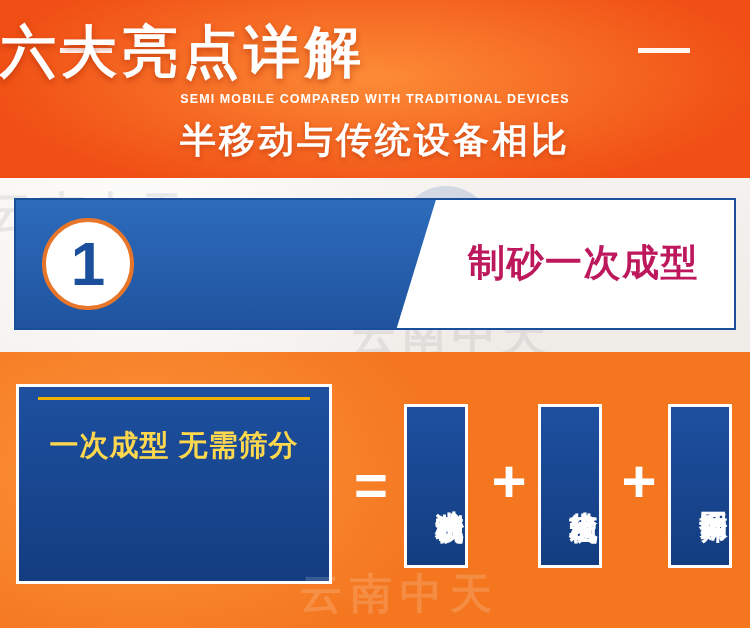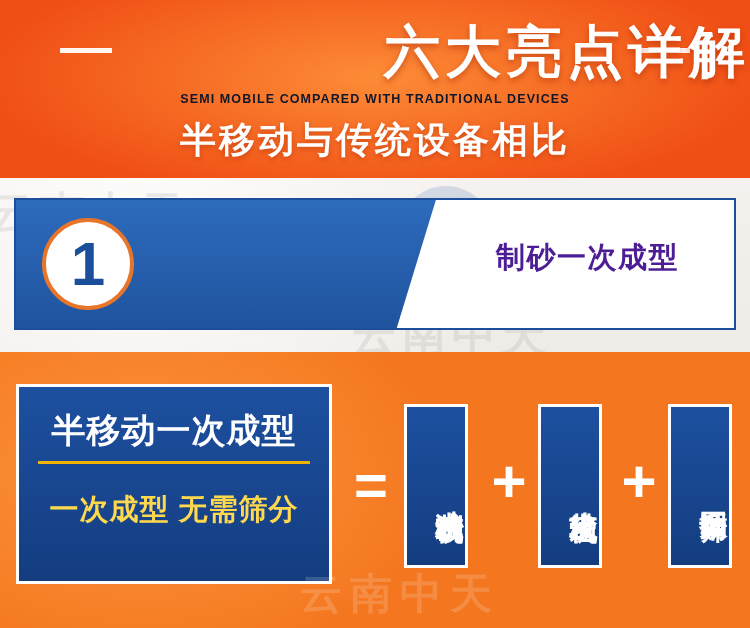--- a/index.html
+++ b/index.html
@@ -36,38 +36,38 @@
     height: 260px;
     transform: translateX(-50%);
     background: radial-gradient(ellipse at 50% 45%, rgba(255,150,60,0.85) 0%, rgba(240,78,20,0.0) 62%);
     pointer-events: none;
   }
   .header-title {
     position: absolute;
     left: 0;
     top: 22px;
     width: 750px;
-    text-align: right;
+    text-align: left;
     font-size: 56px;
     line-height: 60px;
     font-weight: bold;
     color: #ffffff;
     letter-spacing: 5px;
     text-shadow: 0 3px 6px rgba(150,30,0,0.45);
   }
   .header-sub-en {
     position: absolute;
     left: 0;
     top: 92px;
     width: 750px;
     text-align: center;
     font-size: 12.5px;
     font-weight: bold;
     letter-spacing: 1.1px;
-    color: #0f172a;
+    color: #ffffff;
   }
   .header-sub-cn {
     position: absolute;
     left: 0;
     top: 118px;
     width: 750px;
     text-align: center;
     font-size: 36px;
     line-height: 44px;
     font-weight: bold;
@@ -162,25 +162,24 @@
     font-size: 40px;
     font-weight: bold;
     color: #ffffff;
     letter-spacing: 2px;
     text-shadow: 0 2px 4px rgba(0,0,0,0.28);
   }
   .card1-desc {
     position: absolute;
     left: 452px;
     top: 38px;
-    font-size: 29px;
-    font-weight: bold;
-    color: #4c1d95;
+    font-size: 37px;
+    font-weight: bold;
+    color: #be185d;
     letter-spacing: 1.5px;
-    margin-left: 28px;
   }
 
   
   .band-orange {
     position: relative;
     width: 750px;
     height: 276px;
     background: #f4761f;
     overflow: hidden;
   }
@@ -324,21 +323,20 @@
       </div>
       <div class="numcircle">1</div>
       <div class="card1-desc">制砂一次成型</div>
     </div>
   </div>
 
   <div class="band-orange">
     <div class="band-orange-glow"></div>
 
     <div class="bigbox">
-      <div class="bigbox-l1">半移动一次成型</div>
       <div class="bigbox-divider"></div>
       <div class="bigbox-l3">一次成型 无需筛分</div>
     </div>
 
     <div class="op op-eq">=</div>
 
     <div class="vbox vbox-1">冲击式制砂机</div>
 
     <div class="op op-plus1">+</div>
 

